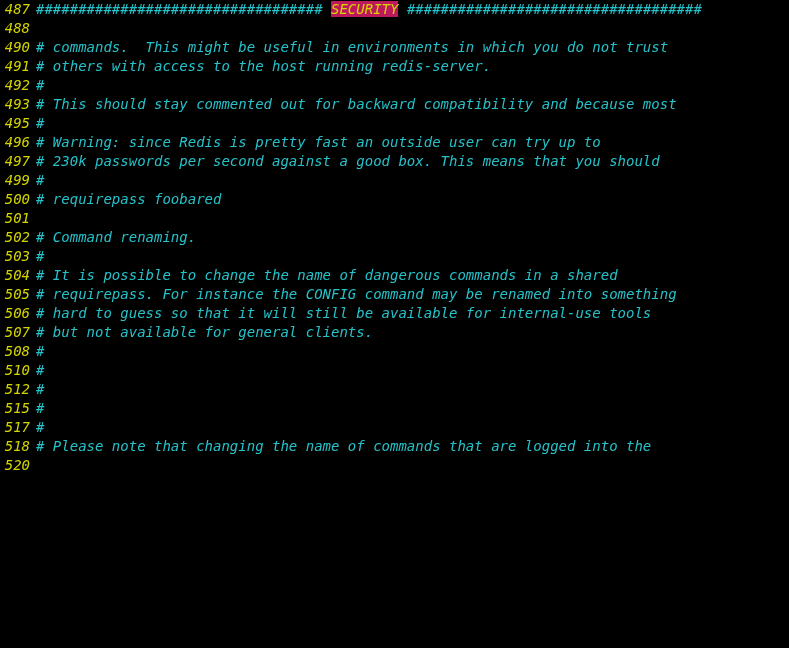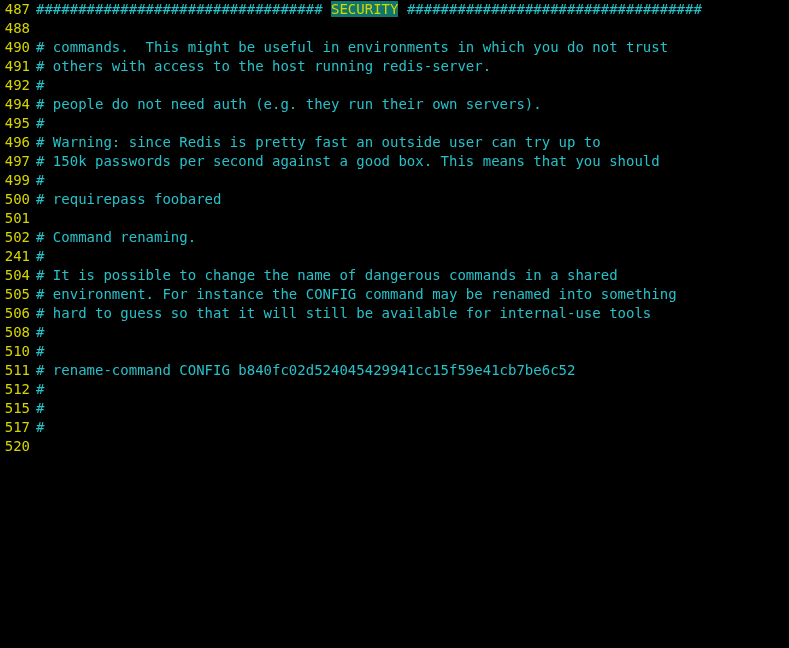--- a/index.html
+++ b/index.html
@@ -11,62 +11,64 @@
     line-height: 19px;
     color: #ffffff;
     width: 789px;
     height: 648px;
     overflow: hidden;
   }
   .editor {
     display: flex;
     flex-direction: column;
     padding-top: 0;
+    font-style: italic;
   }
   .line {
     display: flex;
     white-space: pre;
   }
   .gutter {
     width: 30px;
     text-align: right;
     padding-right: 6px;
     color: #d5d500;
     flex: 0 0 auto;
   }
   .content {
     flex: 1 1 auto;
     color: #26c1c9;
   }
   .hl {
-    background: #0f766e;
+    background: #be185d;
     color: #d5d500;
   }
 </style>
 </head>
 <body>
 
 <div class="editor" id="editor">
     <div class="line"><span class="gutter">487</span><span class="content"><span>################################## </span><span class="hl">SECURITY</span><span> ###################################</span></span></div>
     <div class="line"><span class="gutter">488</span><span class="content"></span></div>
     <div class="line"><span class="gutter">490</span><span class="content"># commands.  This might be useful in environments in which you do not trust</span></div>
     <div class="line"><span class="gutter">491</span><span class="content"># others with access to the host running redis-server.</span></div>
     <div class="line"><span class="gutter">492</span><span class="content">#</span></div>
-    <div class="line"><span class="gutter">494</span><span class="content"># people do not need auth (e.g. they run their own servers).</span></div>
+    <div class="line"><span class="gutter">493</span><span class="content"># This should stay commented out for backward compatibility and because most</span></div>
     <div class="line"><span class="gutter">495</span><span class="content">#</span></div>
     <div class="line"><span class="gutter">496</span><span class="content"># Warning: since Redis is pretty fast an outside user can try up to</span></div>
-    <div class="line"><span class="gutter">497</span><span class="content"># 150k passwords per second against a good box. This means that you should</span></div>
+    <div class="line"><span class="gutter">497</span><span class="content"># 230k passwords per second against a good box. This means that you should</span></div>
     <div class="line"><span class="gutter">499</span><span class="content">#</span></div>
     <div class="line"><span class="gutter">500</span><span class="content"># requirepass foobared</span></div>
     <div class="line"><span class="gutter">501</span><span class="content"></span></div>
     <div class="line"><span class="gutter">502</span><span class="content"># Command renaming.</span></div>
-    <div class="line"><span class="gutter">241</span><span class="content">#</span></div>
+    <div class="line"><span class="gutter">503</span><span class="content">#</span></div>
     <div class="line"><span class="gutter">504</span><span class="content"># It is possible to change the name of dangerous commands in a shared</span></div>
-    <div class="line"><span class="gutter">505</span><span class="content"># environment. For instance the CONFIG command may be renamed into something</span></div>
+    <div class="line"><span class="gutter">505</span><span class="content"># requirepass. For instance the CONFIG command may be renamed into something</span></div>
     <div class="line"><span class="gutter">506</span><span class="content"># hard to guess so that it will still be available for internal-use tools</span></div>
+    <div class="line"><span class="gutter">507</span><span class="content"># but not available for general clients.</span></div>
     <div class="line"><span class="gutter">508</span><span class="content">#</span></div>
     <div class="line"><span class="gutter">510</span><span class="content">#</span></div>
-    <div class="line"><span class="gutter">511</span><span class="content"># rename-command CONFIG b840fc02d524045429941cc15f59e41cb7be6c52</span></div>
     <div class="line"><span class="gutter">512</span><span class="content">#</span></div>
     <div class="line"><span class="gutter">515</span><span class="content">#</span></div>
     <div class="line"><span class="gutter">517</span><span class="content">#</span></div>
+    <div class="line"><span class="gutter">518</span><span class="content"># Please note that changing the name of commands that are logged into the</span></div>
     <div class="line"><span class="gutter">520</span><span class="content"></span></div>
   </div>
 
 </body></html>

